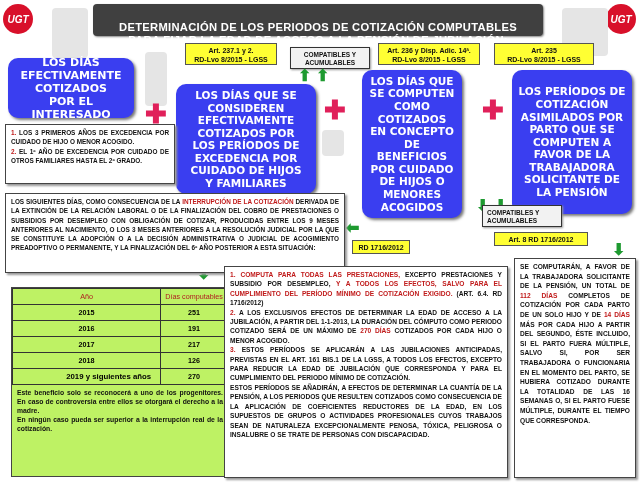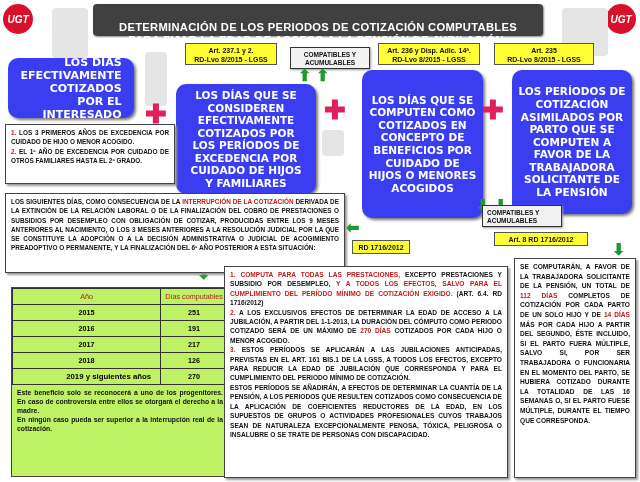--- a/index.html
+++ b/index.html
@@ -45,27 +45,27 @@
 </div>
 <div class="abs yellow" style="left:378px;top:43px;width:102px;height:22px;padding-top:2px;">
   <div>Art. 236 y Disp. Adic. 14ª.</div>
   <div>RD-Lvo 8/2015 - LGSS</div>
 </div>
 <div class="abs yellow" style="left:494px;top:43px;width:100px;height:22px;padding-top:2px;">
   <div>Art. 235</div>
   <div>RD-Lvo 8/2015 - LGSS</div>
 </div>
 
-<div class="abs bluebox" style="left:8px;top:58px;width:126px;height:60px;font-size:11px;line-height:13px;padding:4px 16px;text-align:right;">
+<div class="abs bluebox" style="left:8px;top:58px;width:126px;height:60px;font-size:11px;line-height:13px;padding:4px 16px;">
   <span>LOS DÍAS EFECTIVAMENTE COTIZADOS POR EL INTERESADO</span>
 </div>
 <div class="abs bluebox" style="left:176px;top:84px;width:140px;height:110px;font-size:10.5px;line-height:12.5px;padding:4px 10px;">
   <span>LOS DÍAS QUE SE CONSIDEREN EFECTIVAMENTE COTIZADOS POR LOS PERÍODOS DE EXCEDENCIA POR CUIDADO DE HIJOS Y FAMILIARES</span>
 </div>
-<div class="abs bluebox" style="left:362px;top:70px;width:121px;height:148px;font-size:10.5px;line-height:12.6px;padding:0 6px;">
+<div class="abs bluebox" style="left:362px;top:70px;width:100px;height:148px;font-size:10.5px;line-height:12.6px;padding:0 6px;">
   <span>LOS DÍAS QUE SE COMPUTEN COMO COTIZADOS EN CONCEPTO DE BENEFICIOS POR CUIDADO DE HIJOS O MENORES ACOGIDOS</span>
 </div>
 <div class="abs bluebox" style="left:512px;top:70px;width:120px;height:144px;font-size:10.5px;line-height:12.6px;padding:4px 6px;">
   <span>LOS PERÍODOS DE COTIZACIÓN ASIMILADOS POR PARTO QUE SE COMPUTEN A FAVOR DE LA TRABAJADORA SOLICITANTE DE LA PENSIÓN</span>
 </div>
 
 <div class="abs plus" style="left:145px;top:104px;">✚</div>
 <div class="abs plus" style="left:324px;top:100px;">✚</div>
 <div class="abs plus" style="left:482px;top:100px;">✚</div>
 

